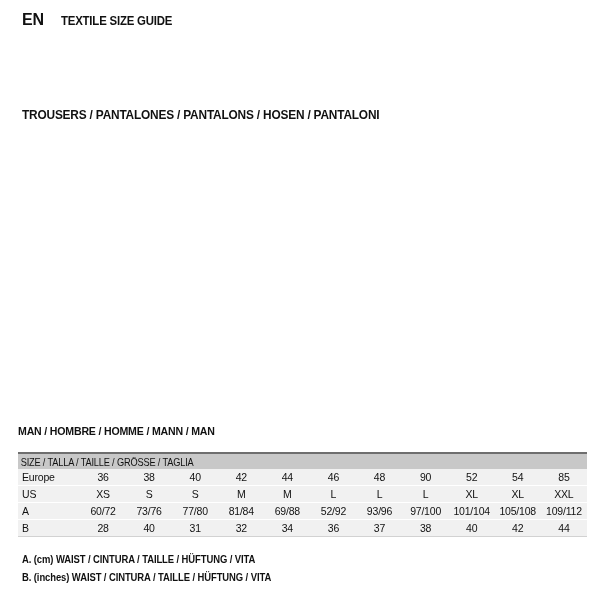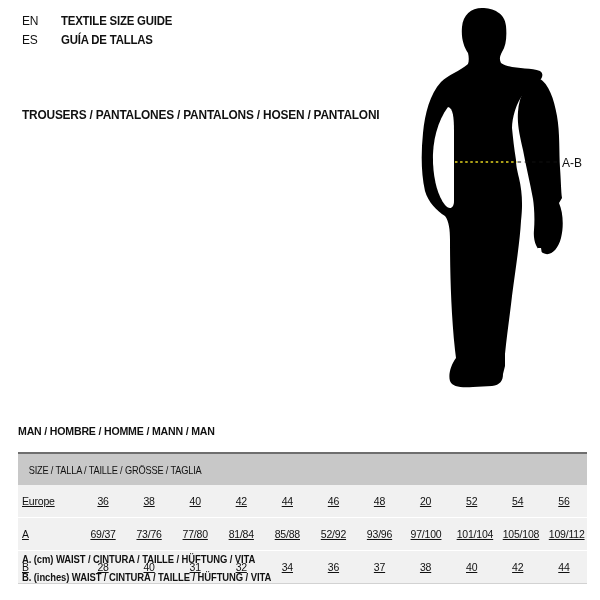--- a/index.html
+++ b/index.html
@@ -3,139 +3,68 @@
 <meta charset="utf-8">
 <style>
   html,body{margin:0;padding:0;background:#fff;}
   .canvas{
     position:relative;width:600px;height:600px;background:#ffffff;overflow:hidden;
     font-family:"Liberation Sans","DejaVu Sans",sans-serif;color:#111;
   }
   
   .lang-block{position:absolute;left:22px;top:11px;}
   .lang-row{height:18.5px;line-height:18.5px;white-space:nowrap;}
-  .lang-code{display:inline-block;width:35px;font-weight:normal;font-size:12px;letter-spacing:-0.2px;}
+  .lang-code{display:inline-block;width:35px;font-weight:bold;font-size:16px;letter-spacing:-0.2px;}
   .lang-label{display:inline-block;font-weight:bold;font-size:12px;letter-spacing:-0.2px;transform:scaleX(0.95);transform-origin:0 50%;}
   .product-line{
     position:absolute;left:22px;top:108px;font-weight:bold;font-size:12.5px;
     letter-spacing:-0.2px;white-space:nowrap;transform:scaleX(0.95);transform-origin:0 50%;
   }
   
   .figure-wrap{position:absolute;left:410px;top:0px;width:190px;height:420px;}
   .figure-wrap svg{display:block;}
   
   .man-line{
     position:absolute;left:18px;top:425px;font-weight:bold;font-size:11.5px;
     letter-spacing:-0.2px;white-space:nowrap;transform:scaleX(0.92);transform-origin:0 50%;
   }
   
   .size-table{
     position:absolute;left:18px;top:452px;width:569px;
     border-collapse:collapse;table-layout:fixed;font-size:10.5px;letter-spacing:-0.2px;color:#111;
   }
-  .size-table td{padding:8px;height:16px;vertical-align:middle;text-align:center;}
+  .size-table td{padding:0;height:16px;vertical-align:middle;text-align:center;}
   .size-table tr.band td{
     background:#c8c8c8;border-top:2px solid #6e6e6e;text-align:left;height:15px;
   }
   .band-label{display:inline-block;padding-left:3px;white-space:nowrap;transform:scaleX(0.88);transform-origin:0 50%;}
-  .size-table tr.data td{background:#f1f1f1;border-bottom:1px solid #ffffff;text-decoration:underline;}
+  .size-table tr.data td{background:#f1f1f1;border-bottom:1px solid #ffffff;}
   .size-table tr.data:last-child td{border-bottom:1px solid #d2d2d2;}
   .size-table td.rl{text-align:left;padding-left:4px;}
   
   .footnotes{position:absolute;left:22px;top:551px;}
   .footnote{
     font-weight:bold;font-size:10.5px;line-height:17.5px;letter-spacing:-0.1px;
     white-space:nowrap;transform:scaleX(0.9);transform-origin:0 50%;
   }
 </style>
 </head>
 <body>
 
 <div class="canvas">
 
   <div class="lang-block">
     <div class="lang-row">
       <span class="lang-code">EN</span>
       <span class="lang-label">TEXTILE SIZE GUIDE</span>
     </div>
-    <div class="lang-row">
-      <span class="lang-code">ES</span>
-      <span class="lang-label">GUÍA DE TALLAS</span>
-    </div>
   </div>
 
   <div class="product-line">TROUSERS / PANTALONES / PANTALONS / HOSEN / PANTALONI</div>
 
-  <div class="figure-wrap">
-    <svg width="190" height="420" viewBox="0 0 190 420" xmlns="http://www.w3.org/2000/svg">
-
-      <path fill="#000000" d="
-        M 72,8
-        C 61,8 53,15 52,27
-        C 51,39 54,47 58,53
-        C 59,57 59,61 58,64
-        C 50,71 38,75 31,82
-        C 20,94 15,113 13,133
-        C 11,153 11,173 15,191
-        C 18,202 27,211 35,216
-        C 39,221 40,230 40,240
-        C 40,272 41,312 45,350
-        L 46,358
-        C 41,365 38,374 40,381
-        C 42,387 52,388 63,387
-        L 82,386
-        C 90,385 93,381 93,374
-        L 95,366
-        L 95,354
-        C 97,334 100,314 102,296
-        C 106,266 110,240 111,221
-        C 113,204 112,191 109,178
-        C 107,170 106,165 106,160
-        C 104,148 103,138 102,128
-        C 102,118 106,103 114,93
-        C 119,86 124,81 131,79
-        C 133,76 133,73 130,71
-        C 120,67 102,70 91,63
-        C 89,59 90,56 92,52
-        C 96,46 97,37 96,26
-        C 95,13 83,8 72,8
-        Z"></path>
-
-      <path fill="#000000" d="
-        M 108,112
-        C 109,95 117,82 129,78
-        C 139,84 144,99 147,116
-        C 150,133 149,152 150,168
-        C 151,181 151,191 152,198
-        L 149,203
-        C 153,212 154,226 151,238
-        C 148,250 140,257 133,253
-        C 126,249 123,240 124,230
-        C 125,217 124,206 123,199
-        C 120,183 116,166 113,150
-        C 110,136 107,125 108,112
-        Z"></path>
-
-      <path fill="#ffffff" d="
-        M 38,107
-        C 28,120 22,141 23,163
-        C 24,182 28,196 35,205
-        C 39,210 44,209 44,201
-        L 44,132
-        C 44,117 43,108 38,107
-        Z"></path>
-
-      <path fill="#ffffff" d="M 128,248 C 127,253 128,258 130,259 C 132,258 132,252 131,248 Z"></path>
-
-      <line x1="45" y1="162" x2="107" y2="162" stroke="#e3d41f" stroke-width="1.6" stroke-dasharray="2.5 2.6"></line>
-
-      <line x1="107.5" y1="162" x2="149" y2="162" stroke="#111111" stroke-width="1.2" stroke-dasharray="3.6 3.6"></line>
-      <text x="152" y="166.5" font-size="12" fill="#111111" font-family="Liberation Sans, DejaVu Sans, sans-serif">A-B</text>
-    </svg>
-  </div>
 
   <div class="man-line">MAN / HOMBRE / HOMME / MANN / MAN</div>
 
   <table class="size-table">
     <colgroup>
       <col style="width:62px">
       <col>
         <col>
         <col>
         <col>
@@ -155,32 +84,46 @@
     </tr>
     <tr class="data">
       <td class="rl">Europe</td>
       <td>36</td>
       <td>38</td>
       <td>40</td>
       <td>42</td>
       <td>44</td>
       <td>46</td>
       <td>48</td>
-      <td>20</td>
+      <td>90</td>
       <td>52</td>
       <td>54</td>
-      <td>56</td>
+      <td>85</td>
+    </tr>
+    <tr class="data">
+      <td class="rl">US</td>
+      <td>XS</td>
+      <td>S</td>
+      <td>S</td>
+      <td>M</td>
+      <td>M</td>
+      <td>L</td>
+      <td>L</td>
+      <td>L</td>
+      <td>XL</td>
+      <td>XL</td>
+      <td>XXL</td>
     </tr>
     <tr class="data">
       <td class="rl">A</td>
-      <td>69/37</td>
+      <td>60/72</td>
       <td>73/76</td>
       <td>77/80</td>
       <td>81/84</td>
-      <td>85/88</td>
+      <td>69/88</td>
       <td>52/92</td>
       <td>93/96</td>
       <td>97/100</td>
       <td>101/104</td>
       <td>105/108</td>
       <td>109/112</td>
     </tr>
     <tr class="data">
       <td class="rl">B</td>
       <td>28</td>

